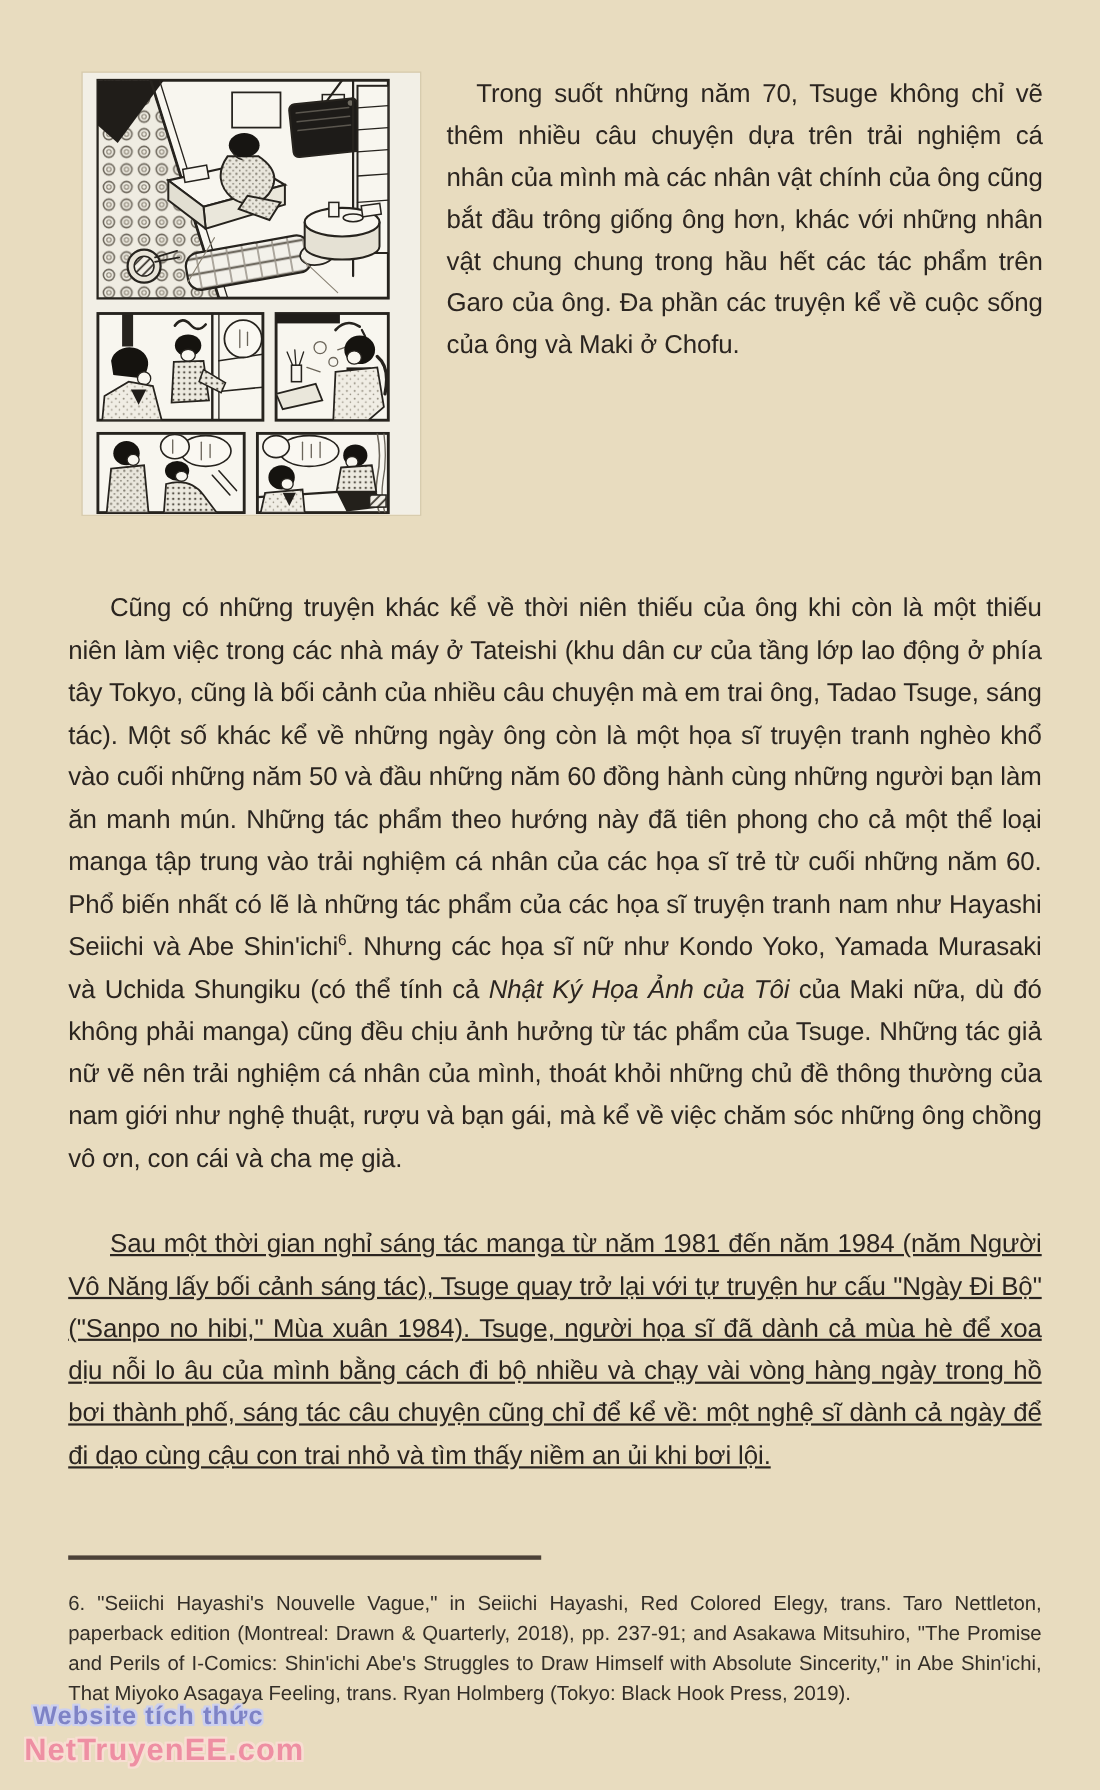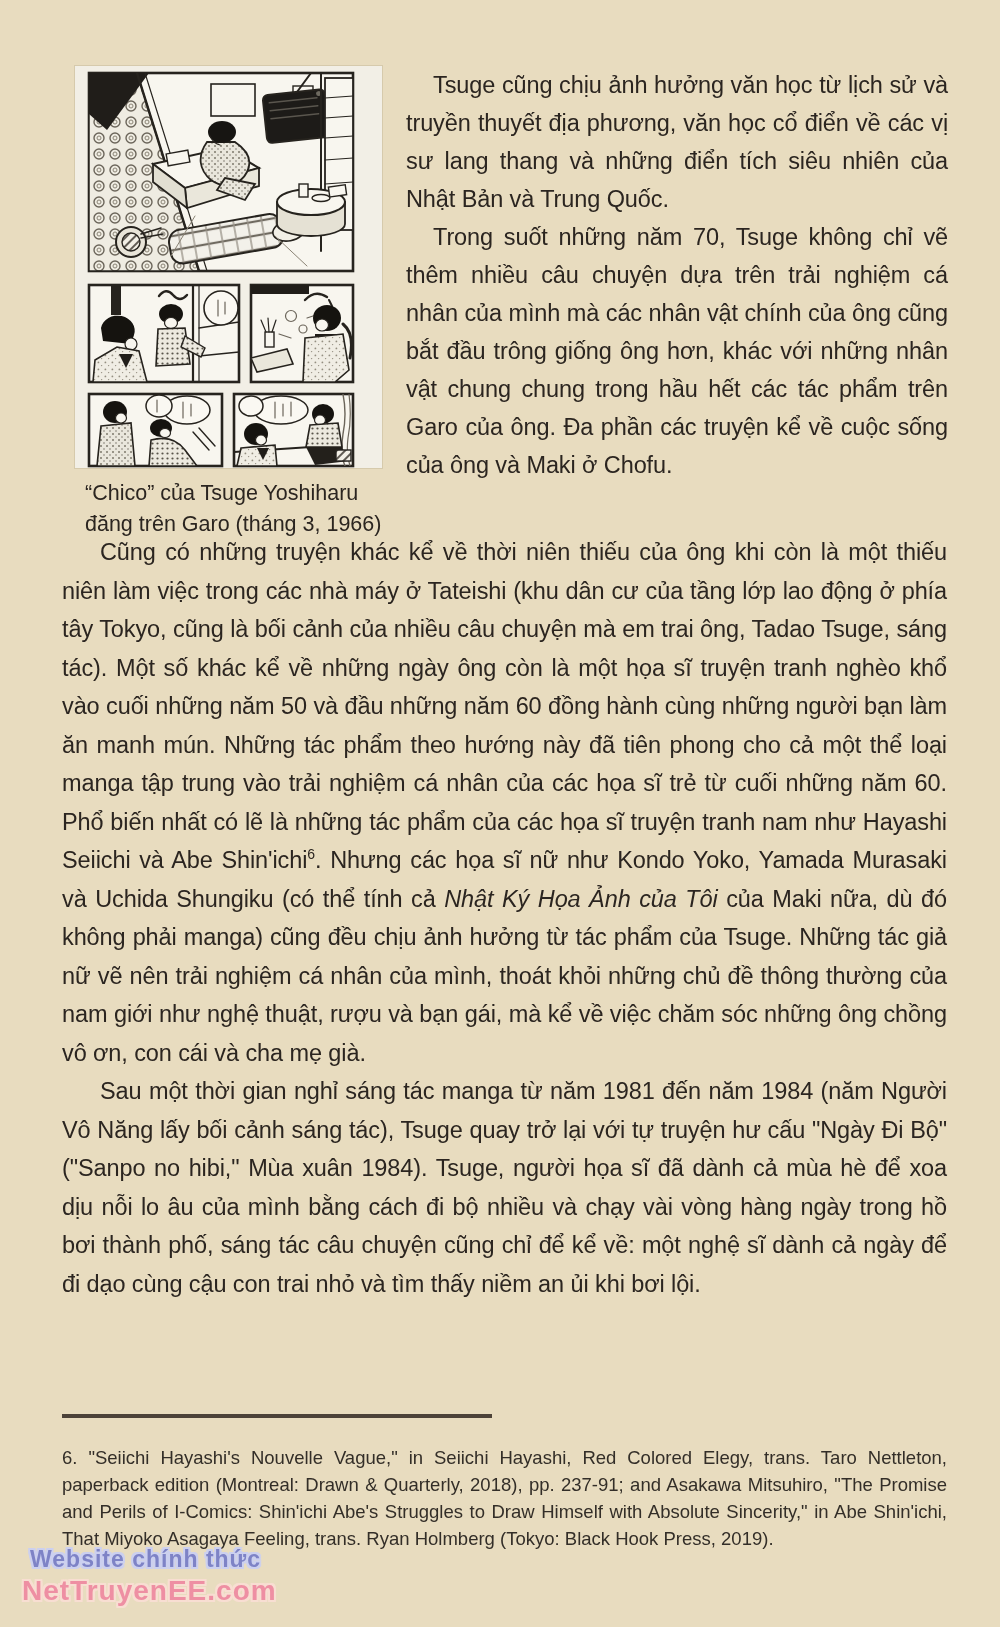--- a/index.html
+++ b/index.html
@@ -26,21 +26,21 @@
   .intro{flex:1;font-size:23.5px;line-height:38px;text-align:justify;letter-spacing:-0.1px;}
   .intro p{margin:0;text-indent:27px;}
   .intro p.second{}
 
   
   .bodytext{
     position:absolute;left:62px;top:533px;width:885px;
     font-size:23.5px;line-height:38.5px;text-align:justify;letter-spacing:-0.1px;
   }
   .bodytext p{margin:0;text-indent:38px;}
-  .bodytext p.pd{}
+  .bodytext p.pd{margin-top:39px;text-decoration:underline;}
   sup.fnref{font-size:14px;line-height:0;vertical-align:super;}
 
   
   .footarea{position:absolute;left:62px;top:1414px;width:885px;}
   .rule{width:430px;height:4px;background:#4c4238;}
   .fn{margin:26px 0 0 0;font-size:18.5px;line-height:27px;text-align:justify;color:#332e28;}
 
   
   .watermark{position:absolute;left:22px;top:1548px;font-weight:700;line-height:1;}
   .wm1{
@@ -267,37 +267,35 @@
             <path d="M182,382 L194,382 L188,394 Z" fill="#201d19"></path>
 
             <ellipse cx="248" cy="348" rx="11" ry="10" fill="#15130f"></ellipse>
             <ellipse cx="245" cy="354" rx="5.5" ry="5" fill="#f8f6ef" stroke="#26231e" stroke-width="1.2"></ellipse>
             <path d="M235,359 L263,357 L267,381 L231,381 Z" fill="url(#dots2)" stroke="#26231e" stroke-width="1.6"></path>
             <path d="M231,381 L267,381 L274,395 L240,399 Z" fill="#23201b"></path>
             <rect x="261" y="384" width="15" height="11" fill="url(#hatch)" stroke="#26231e" stroke-width="1.4"></rect>
           </g>
         </g>
       </svg>
-      <figcaption>“Chico” của Tsuge Yoshiharu đăng trên Garo (tháng 3, 1966)</figcaption>
     </figure>
 
     <div class="intro">
-      <p>Tsuge cũng chịu ảnh hưởng văn học từ lịch sử và truyền thuyết địa phương, văn học cổ điển về các vị sư lang thang và những điển tích siêu nhiên của Nhật Bản và Trung Quốc.</p>
       <p class="second">Trong suốt những năm 70, Tsuge không chỉ vẽ thêm nhiều câu chuyện dựa trên trải nghiệm cá nhân của mình mà các nhân vật chính của ông cũng bắt đầu trông giống ông hơn, khác với những nhân vật chung chung trong hầu hết các tác phẩm trên Garo của ông. Đa phần các truyện kể về cuộc sống của ông và Maki ở Chofu.</p>
     </div>
   </div>
 
   <div class="bodytext">
     <p><span>Cũng có những truyện khác kể về thời niên thiếu của ông khi còn là một thiếu niên làm việc trong các nhà máy ở Tateishi (khu dân cư của tầng lớp lao động ở phía tây Tokyo, cũng là bối cảnh của nhiều câu chuyện mà em trai ông, Tadao Tsuge, sáng tác). Một số khác kể về những ngày ông còn là một họa sĩ truyện tranh nghèo khổ vào cuối những năm 50 và đầu những năm 60 đồng hành cùng những người bạn làm ăn manh mún. Những tác phẩm theo hướng này đã tiên phong cho cả một thể loại manga tập trung vào trải nghiệm cá nhân của các họa sĩ trẻ từ cuối những năm 60. Phổ biến nhất có lẽ là những tác phẩm của các họa sĩ truyện tranh nam như Hayashi Seiichi và Abe Shin'ichi</span><sup class="fnref">6</sup><span>. Nhưng các họa sĩ nữ như Kondo Yoko, Yamada Murasaki và Uchida Shungiku (có thể tính cả </span><i>Nhật Ký Họa Ảnh của Tôi</i><span> của Maki nữa, dù đó không phải manga) cũng đều chịu ảnh hưởng từ tác phẩm của Tsuge. Những tác giả nữ vẽ nên trải nghiệm cá nhân của mình, thoát khỏi những chủ đề thông thường của nam giới như nghệ thuật, rượu và bạn gái, mà kể về việc chăm sóc những ông chồng vô ơn, con cái và cha mẹ già.</span></p>
     <p class="pd">Sau một thời gian nghỉ sáng tác manga từ năm 1981 đến năm 1984 (năm Người Vô Năng lấy bối cảnh sáng tác), Tsuge quay trở lại với tự truyện hư cấu "Ngày Đi Bộ" ("Sanpo no hibi," Mùa xuân 1984). Tsuge, người họa sĩ đã dành cả mùa hè để xoa dịu nỗi lo âu của mình bằng cách đi bộ nhiều và chạy vài vòng hàng ngày trong hồ bơi thành phố, sáng tác câu chuyện cũng chỉ để kể về: một nghệ sĩ dành cả ngày để đi dạo cùng cậu con trai nhỏ và tìm thấy niềm an ủi khi bơi lội.</p>
   </div>
 
   <div class="footarea">
     <div class="rule"></div>
     <p class="fn">6. "Seiichi Hayashi's Nouvelle Vague," in Seiichi Hayashi, Red Colored Elegy, trans. Taro Nettleton, paperback edition (Montreal: Drawn &amp; Quarterly, 2018), pp. 237-91; and Asakawa Mitsuhiro, "The Promise and Perils of I-Comics: Shin'ichi Abe's Struggles to Draw Himself with Absolute Sincerity," in Abe Shin'ichi, That Miyoko Asagaya Feeling, trans. Ryan Holmberg (Tokyo: Black Hook Press, 2019).</p>
   </div>
 
   <div class="watermark">
-    <div class="wm1">Website chính thức</div>
+    <div class="wm1">Website tích thức</div>
     <div class="wm2">NetTruyenEE.com</div>
   </div>
 
 </div>
 
 </body></html>

